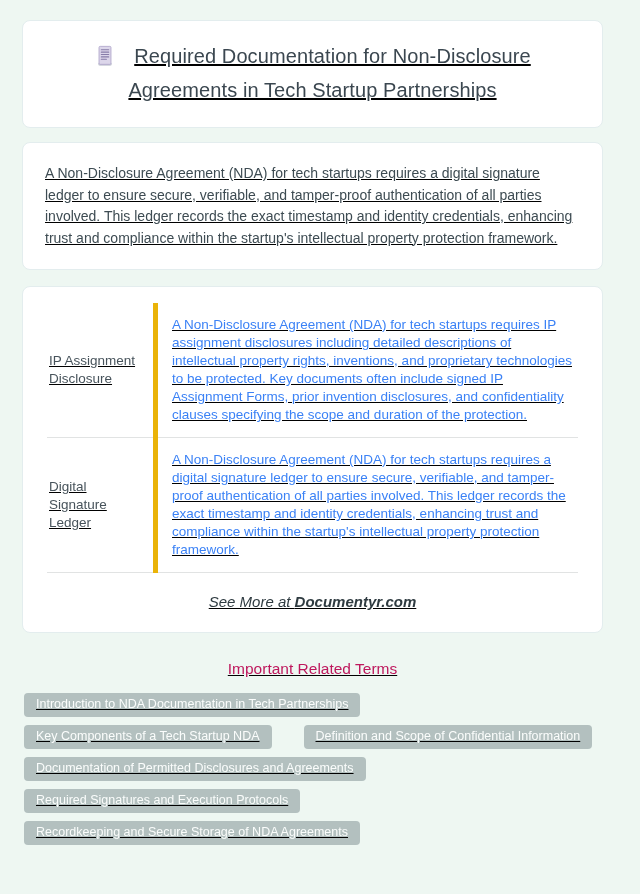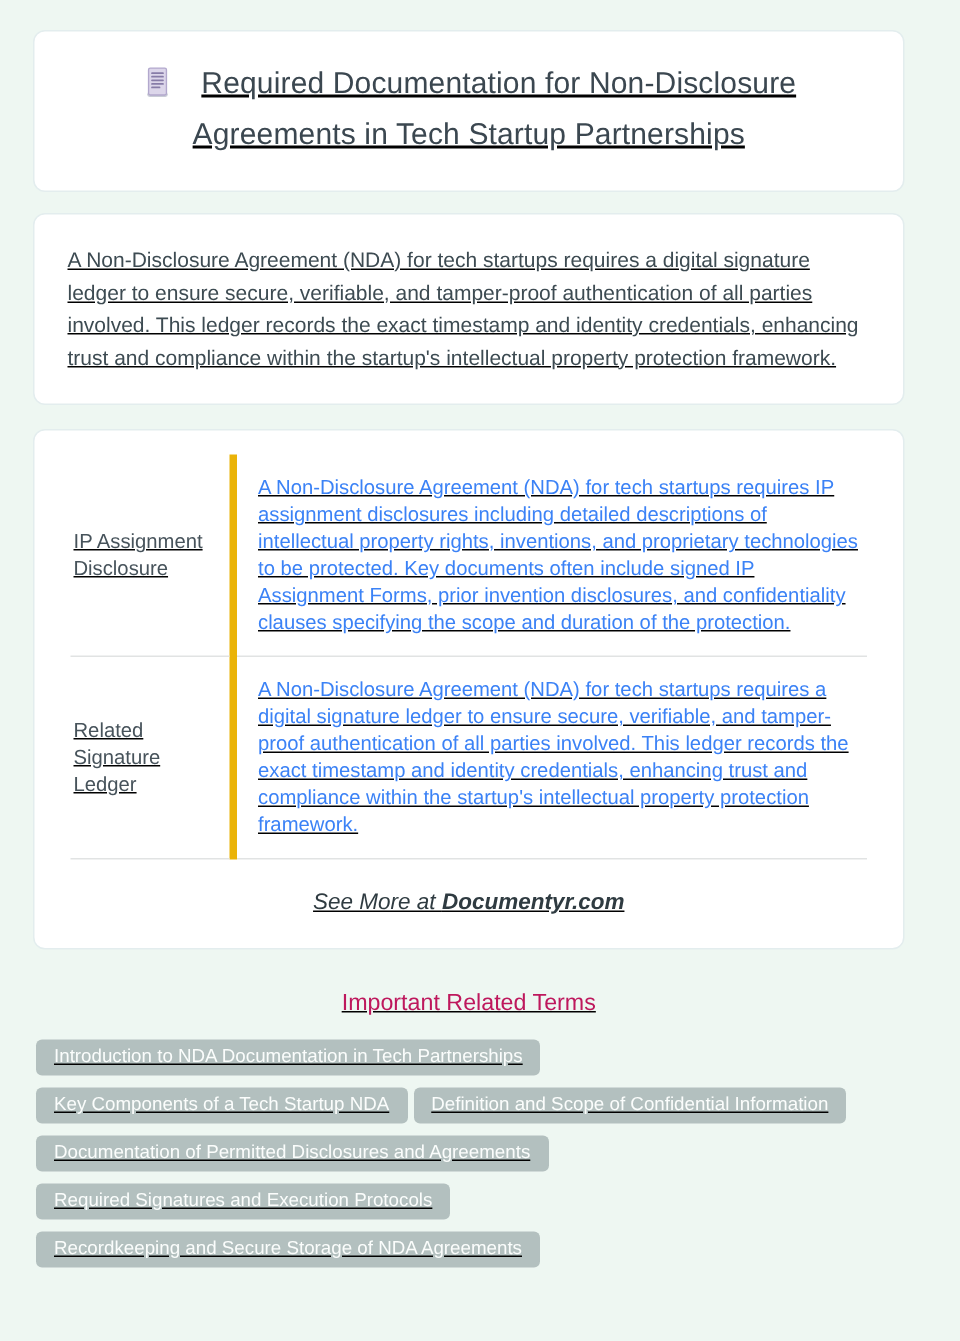--- a/index.html
+++ b/index.html
@@ -75,21 +75,21 @@
   .related-heading {
     margin: 27px 0 0;
     text-align: center;
     font-size: 15.5px;
     font-weight: 400;
     color: #be185d;
   }
   .chips {
     display: flex;
     flex-wrap: wrap;
-    gap: 8px 4px;
+    gap: 8px 32px;
     margin: 15px 24px 0;
   }
   .chip {
     background: #b3c0bf;
     color: #fbfdfc;
     border: none;
     border-radius: 4px;
     padding: 5px 12px 6px;
     font-family: "Liberation Sans", sans-serif;
     font-size: 12.5px;
@@ -126,21 +126,21 @@
   </section>
 
   <section class="card table-card">
     <table class="terms-table">
       <tbody>
         <tr>
           <td class="term">IP Assignment Disclosure</td>
           <td class="desc">A Non-Disclosure Agreement (NDA) for tech startups requires IP assignment disclosures including detailed descriptions of intellectual property rights, inventions, and proprietary technologies to be protected. Key documents often include signed IP Assignment Forms, prior invention disclosures, and confidentiality clauses specifying the scope and duration of the protection.</td>
         </tr>
         <tr>
-          <td class="term">Related Signature Ledger</td>
+          <td class="term">Digital Signature Ledger</td>
           <td class="desc">A Non-Disclosure Agreement (NDA) for tech startups requires a digital signature ledger to ensure secure, verifiable, and tamper-proof authentication of all parties involved. This ledger records the exact timestamp and identity credentials, enhancing trust and compliance within the startup's intellectual property protection framework.</td>
         </tr>
       </tbody>
     </table>
     <p class="see-more"><span>See More at </span><b>Documentyr.com</b></p>
   </section>
 
   <h2 class="related-heading">Important Related Terms</h2>
 
   <div class="chips">

